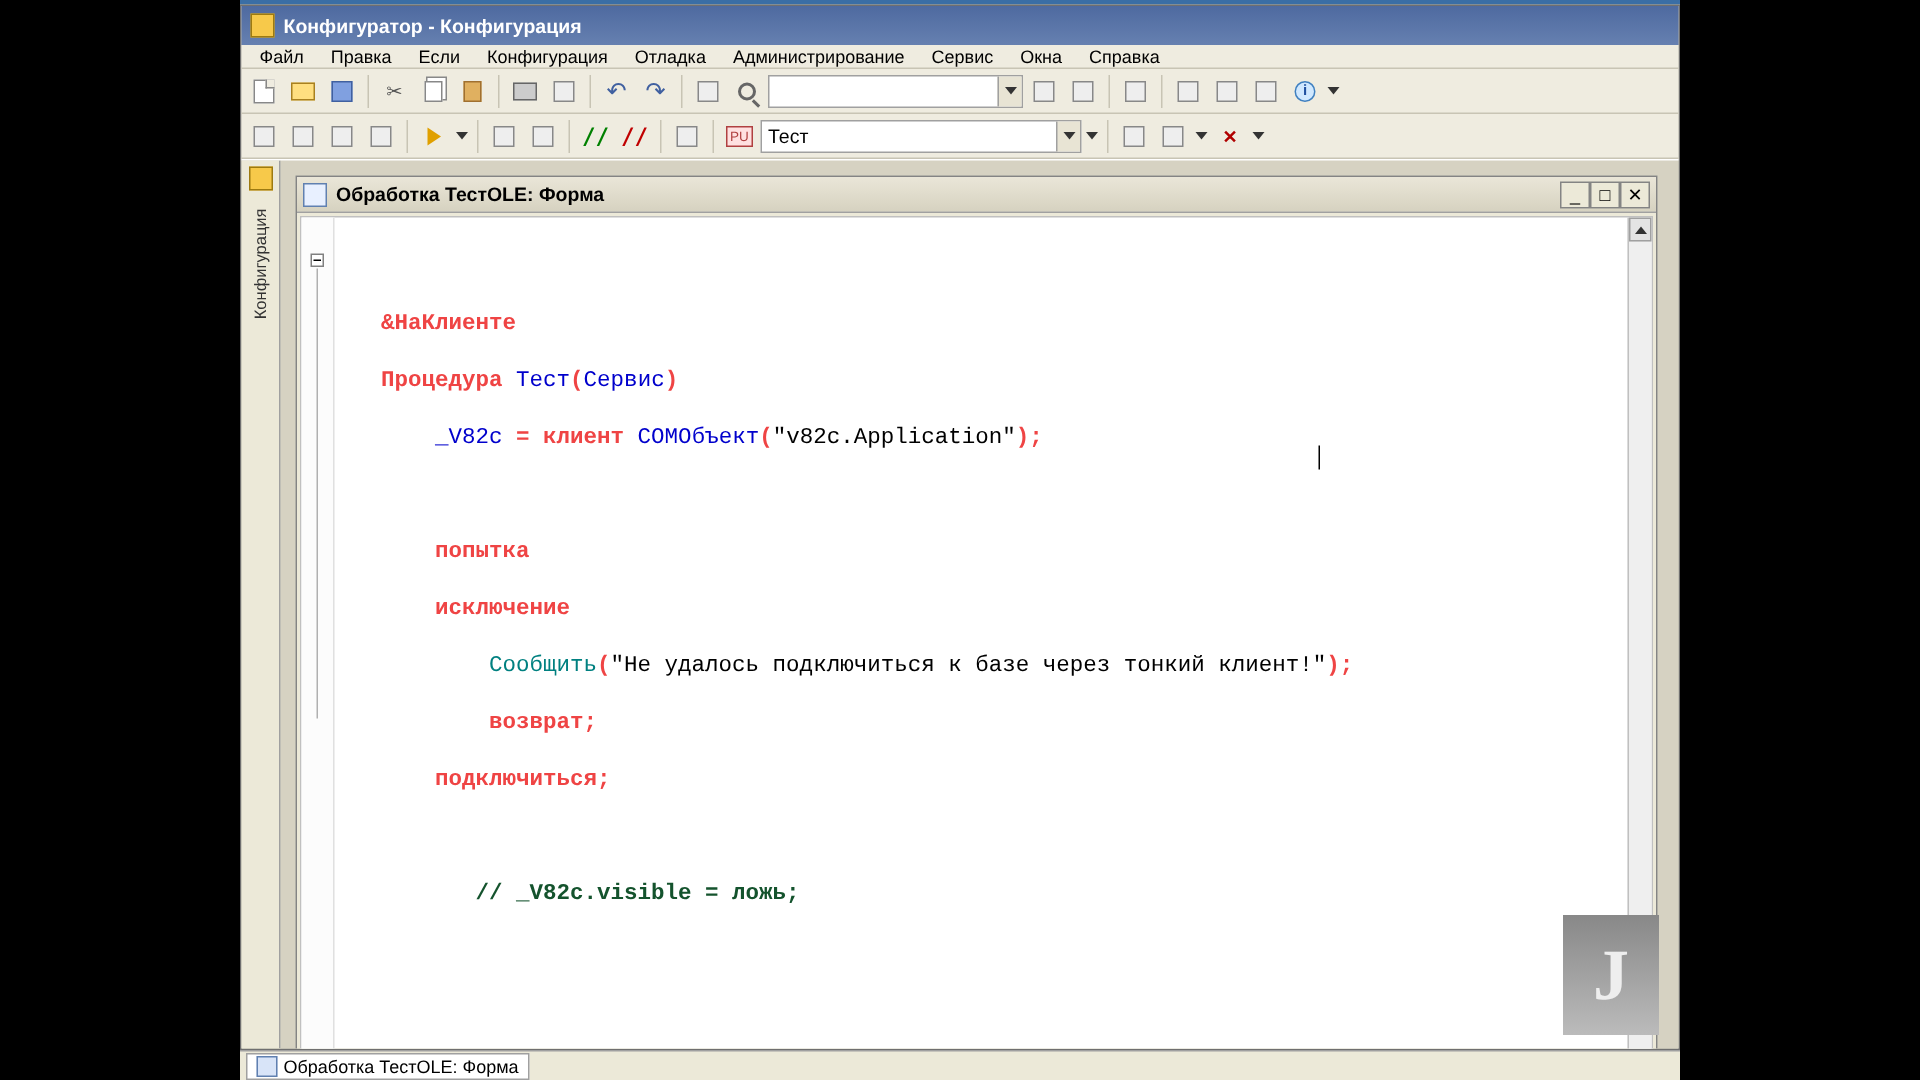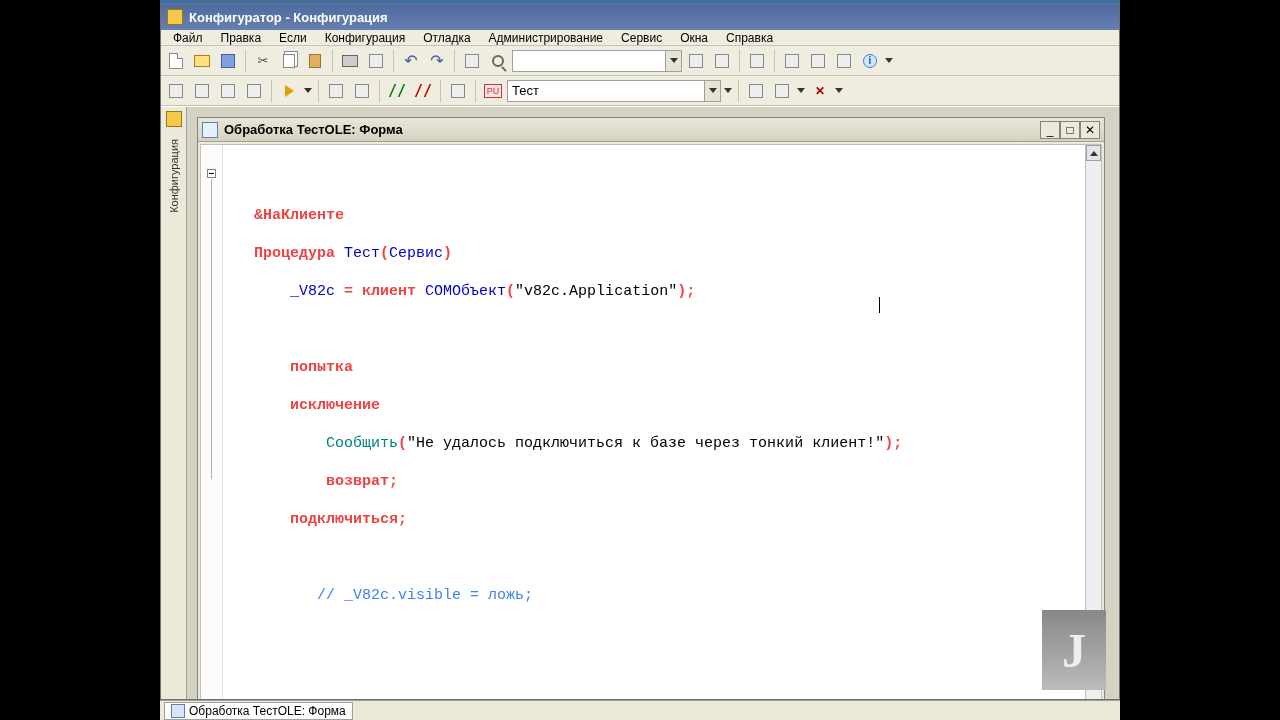--- a/index.html
+++ b/index.html
@@ -41,21 +41,21 @@
   .editor-area { flex: 1; display: flex; background: #fff; border: 1px solid #c0c0c0; margin: 2px; position: relative; }
   .gutter { width: 22px; background: #fcfcfc; border-right: 1px solid #e0e0e0; position: relative; }
   .fold-minus { position: absolute; left: 6px; width: 9px; height: 9px; border: 1px solid #808080; background: #fff; }
   .fold-minus::after { content: ""; position: absolute; left: 1px; top: 3px; width: 5px; height: 1px; background: #000; }
   .fold-line { position: absolute; left: 10px; width: 1px; background: #b0b0b0; }
   .code { flex: 1; padding: 4px 2px 4px 4px; font-family: "Courier New", monospace; font-size: 15px; line-height: 19px; white-space: pre; overflow: hidden; position: relative; }
   .code-line { height: 19px; }
   .c-red { color: #ef4444; font-weight: bold; }
   .c-blue { color: #0000cc; }
   .c-teal { color: #008080; }
-  .c-comment { color: #3b82f6; }
+  .c-comment { color: #14532d; font-weight: bold; }
   .c-black { color: #000; }
   .c-sel { background: #000; color: #fff; padding: 0 1px; }
   .vscroll { width: 16px; background: #efefef; border-left: 1px solid #c0c0c0; display: flex; flex-direction: column; }
   .sc-btn { height: 16px; background: #e4e4e4; border: 1px solid #a0a0a0; display:flex;align-items:center;justify-content:center; }
   .sc-track { flex: 1; }
 
   .taskbar { position: absolute; left: 0; bottom: 0; width: 960px; height: 20px; background: #ece9d8; border-top: 1px solid #a0a0a0; display: flex; align-items: center; padding: 0 4px; gap: 4px; }
   .task-item { height: 18px; border: 1px solid #a0a0a0; background: #fff; display: flex; align-items: center; gap: 4px; padding: 0 6px; font-size: 12px; }
   .task-item .ic { width: 14px; height: 14px; background: #d8e4f8; border: 1px solid #6080b0; }
 

